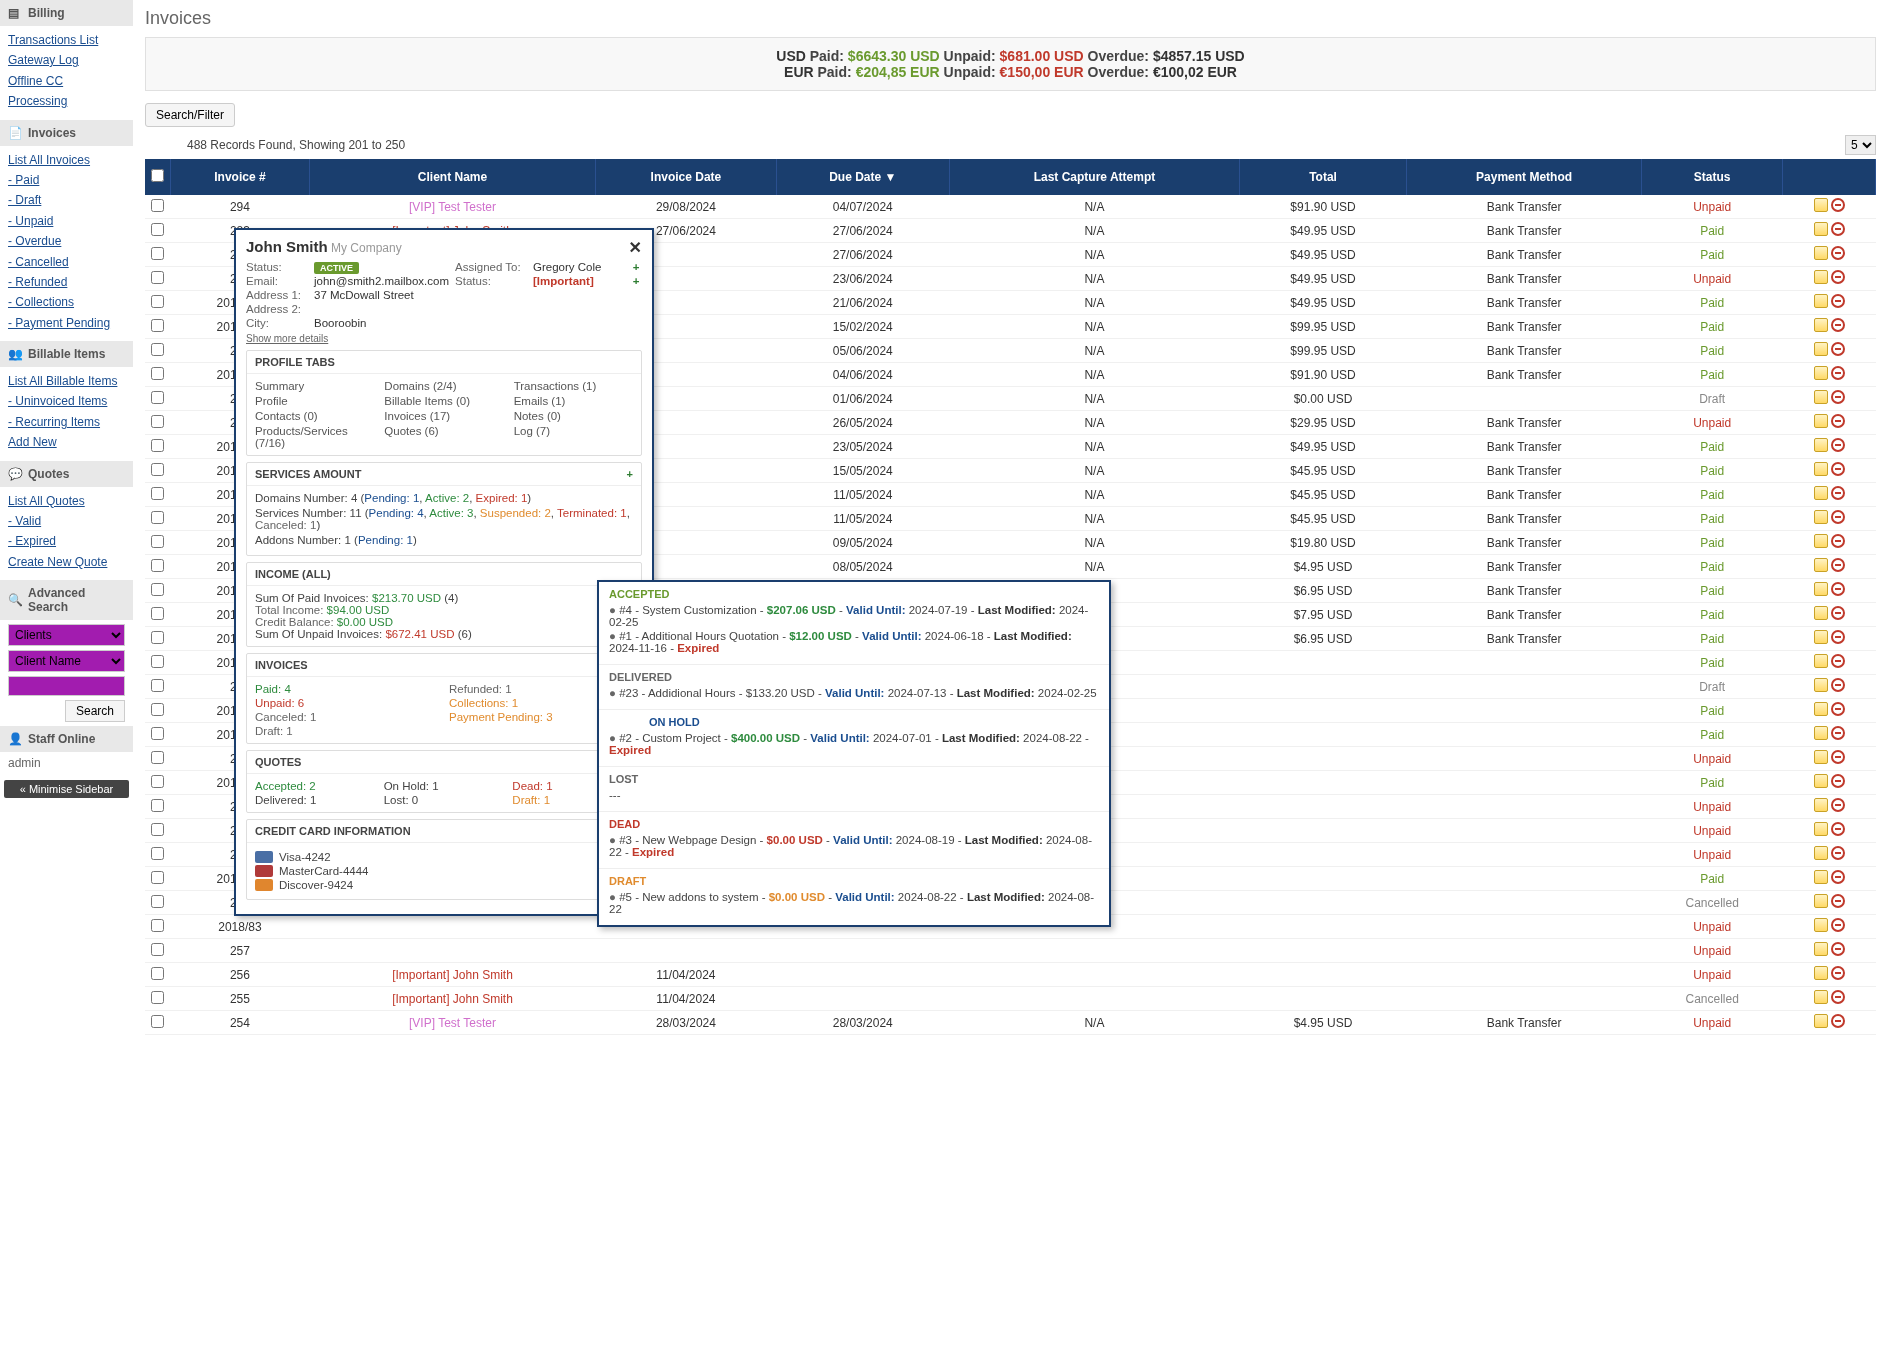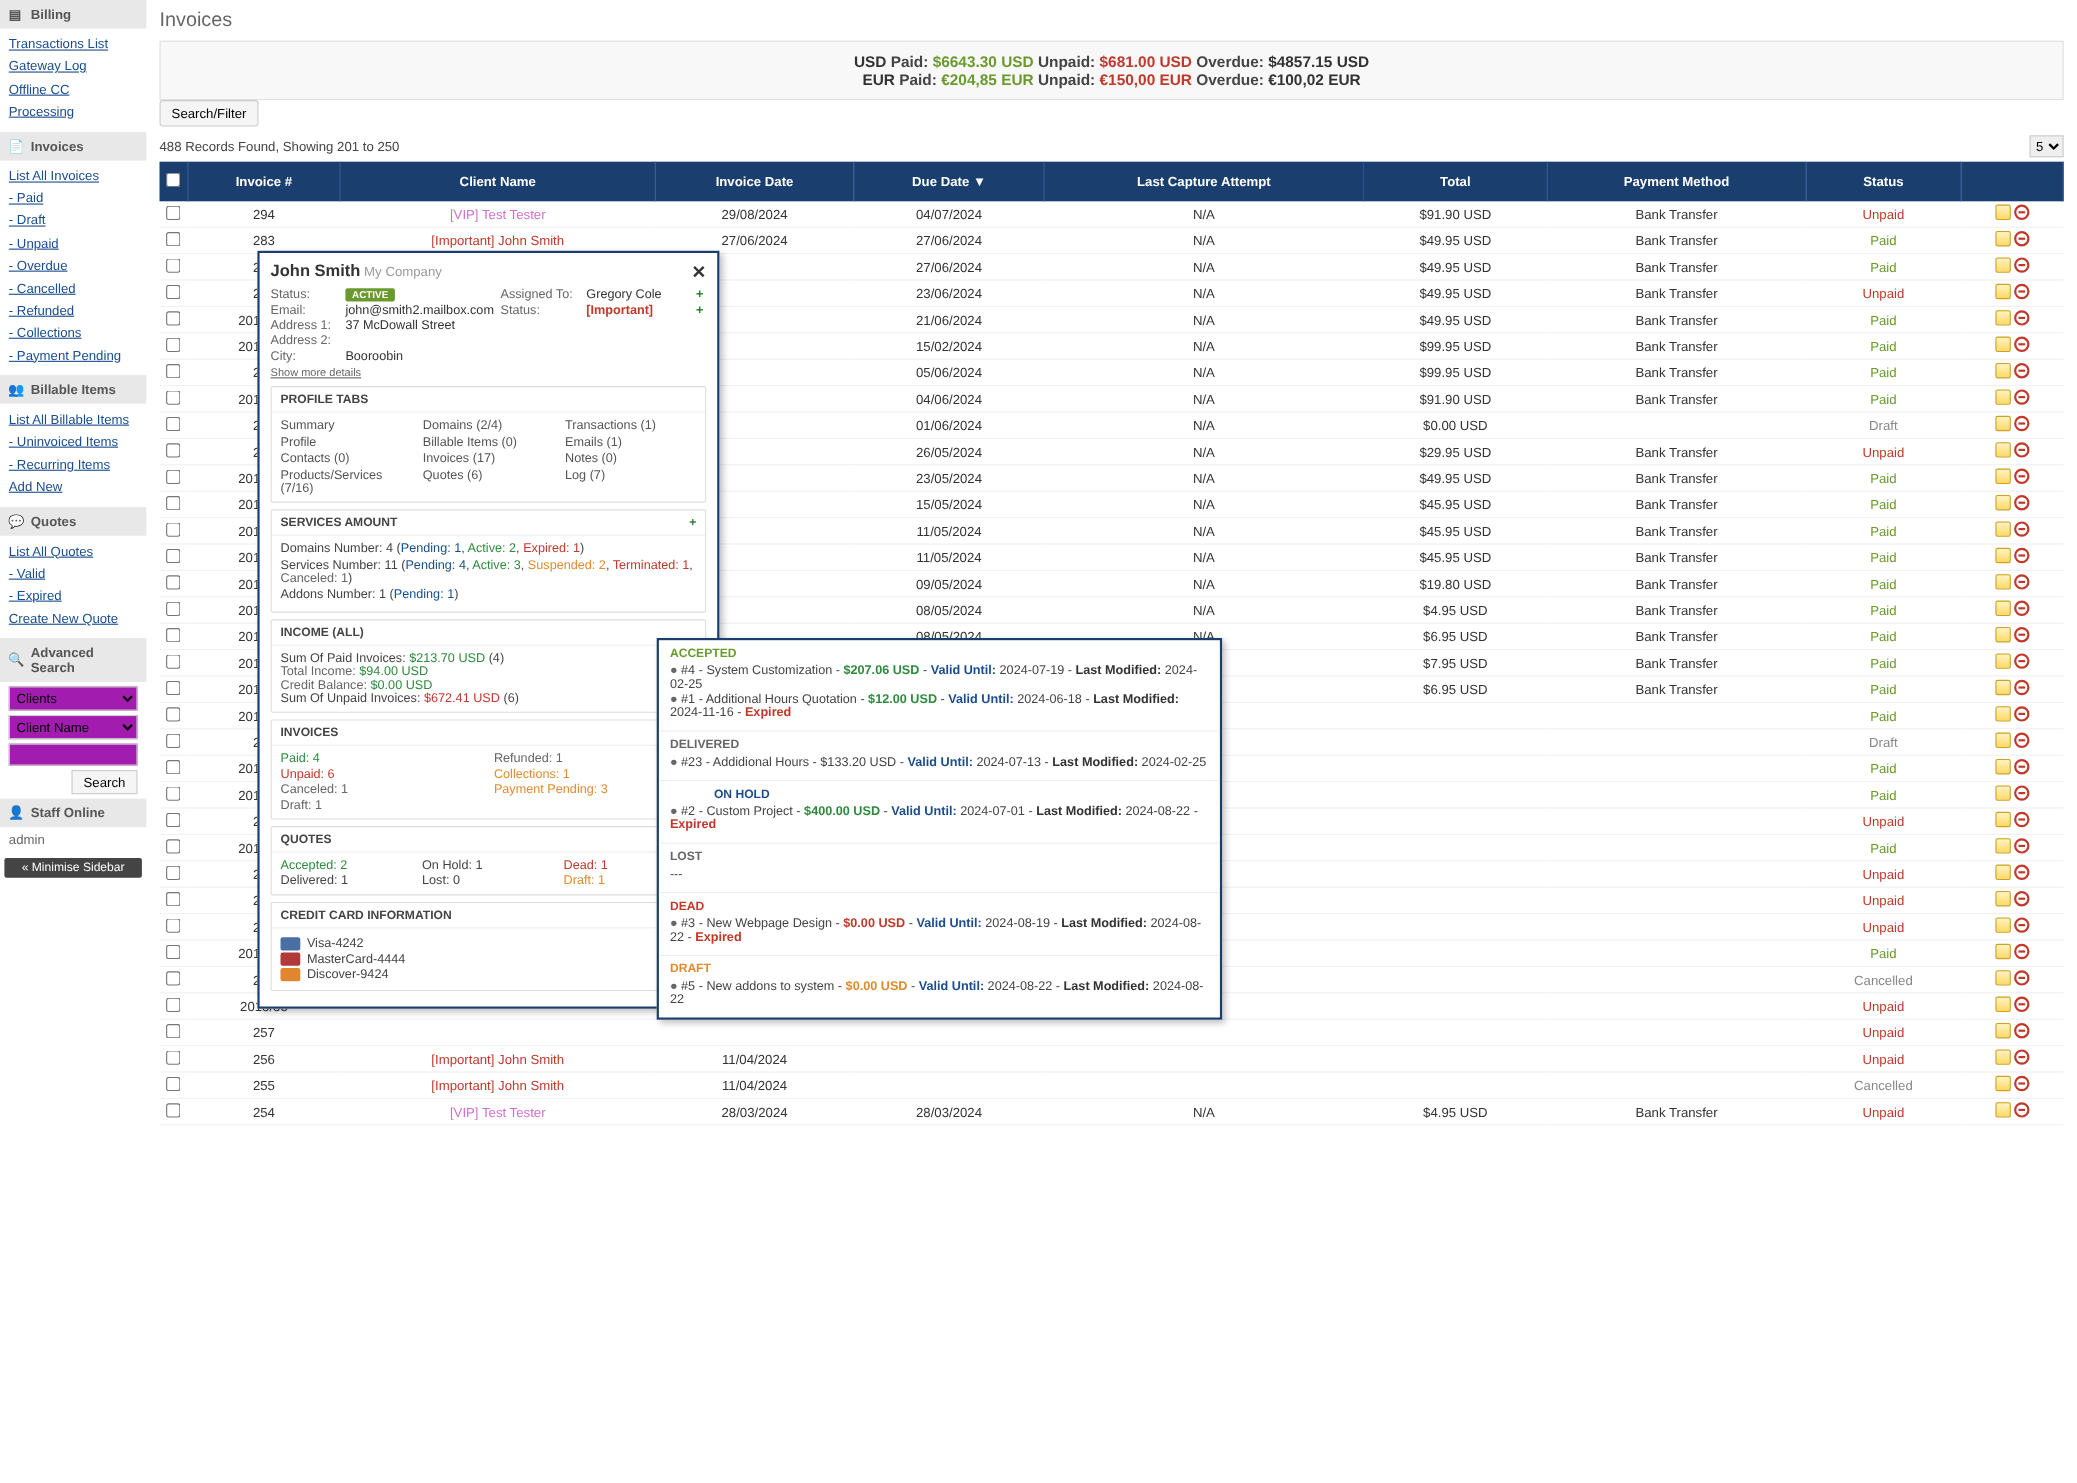--- a/index.html
+++ b/index.html
@@ -17,30 +17,30 @@
 .side-icon { width: 14px; height: 14px; display: inline-block; }
 
 .search-box { padding: 4px 8px; }
 .search-box select, .search-box input { width: 100%; margin-bottom: 4px; font-size: 12px; padding: 2px; border: 1px solid #ccc; background: #a21caf; }
 .search-box button { float: right; padding: 3px 10px; font-size: 12px; border: 1px solid #ccc; background: #f5f5f5; cursor: pointer; }
 
 .staff-line { padding: 4px 8px; font-size: 12px; color: #666; }
 .minimise { margin: 6px 4px; background: #444; color: #fff; text-align: center; padding: 3px; font-size: 11px; cursor: pointer; border-radius: 2px; }
 
 .page-title { font-size: 18px; color: #666; margin-bottom: 8px; }
-.summary-box { border: 1px solid #e0e0e0; background: #f8f8f8; padding: 10px; text-align: center; margin-bottom: 0; }
+.summary-box { border: 1px solid #e0e0e0; background: #f8f8f8; padding: 10px; text-align: center; margin-bottom: 12px; }
 .summary-box .line { font-size: 14px; font-weight: 600; }
 .summary-box .lbl { color: #444; }
 .summary-box .cur { color: #333; font-weight: 700; }
 .summary-box .paid { color: #6a9a2e; font-weight: 700; }
 .summary-box .unpaid { color: #c0392b; font-weight: 700; }
 .summary-box .overdue { color: #333; font-weight: 700; }
 
 .search-filter-btn { border: 1px solid #ccc; background: #f5f5f5; padding: 4px 10px; font-size: 12px; cursor: pointer; border-radius: 3px; margin-bottom: 8px; }
-.records-bar { display: flex; justify-content: space-between; align-items: center; margin-bottom: 4px; font-size: 12px; color: #444; }
+.records-bar { display: flex; justify-content: space-between; align-items: center; margin-bottom: 4px; font-size: 12px; color: #444; margin-left: 42px; }
 .records-bar select { border: 1px solid #ccc; font-size: 12px; padding: 1px; }
 
 table.invoices { width: 100%; border-collapse: collapse; }
 table.invoices thead th { background: #1a3e6e; color: #fff; font-size: 12px; font-weight: 600; padding: 10px 6px; border-right: 1px solid #2a5090; text-align: center; }
 table.invoices thead th:first-child { width: 22px; }
 table.invoices tbody td { padding: 3px 6px; font-size: 12px; text-align: center; border-bottom: 1px solid #f0f0f0; }
 table.invoices td.chk { width: 22px; }
 
 .client-important { color: #c0392b; }
 .client-vip { color: #d070cc; }

